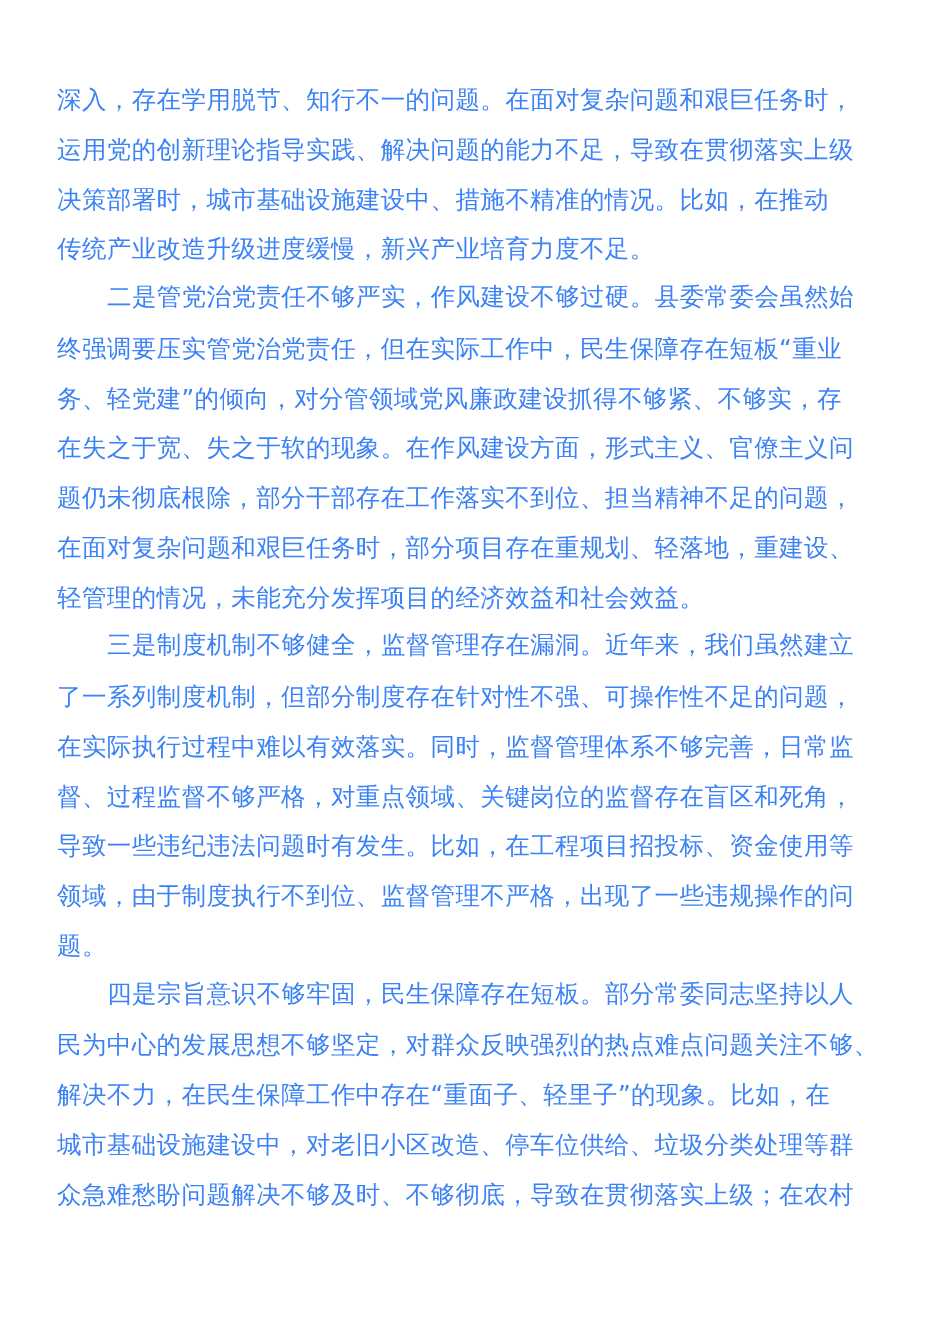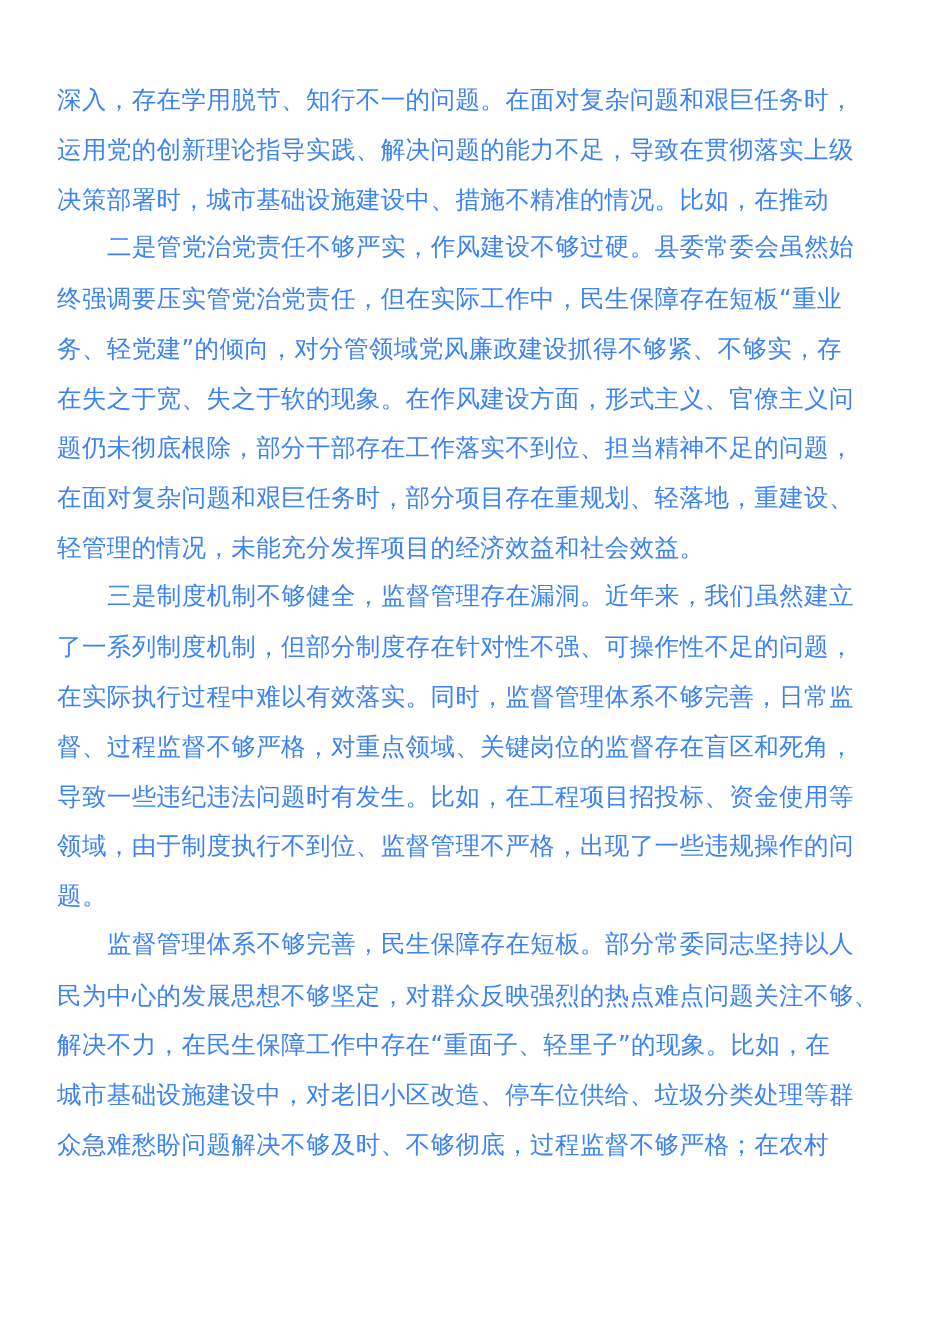--- a/index.html
+++ b/index.html
@@ -13,39 +13,40 @@
   .indent { padding-left: 50px; font-family: Liberation Mono, monospace; }
 </style>
 </head>
 <body>
 
 <div class="page">
   <div>
     <div class="line">深入，存在学用脱节、知行不一的问题。在面对复杂问题和艰巨任务时，</div>
     <div class="line">运用党的创新理论指导实践、解决问题的能力不足，导致在贯彻落实上级</div>
     <div class="line">决策部署时，城市基础设施建设中、措施不精准的情况。比如，在推动</div>
+    <div class="line">传统产业改造升级进度缓慢，新兴产业培育力度不足。</div>
   </div>
   <div>
     <div class="line indent">二是管党治党责任不够严实，作风建设不够过硬。县委常委会虽然始</div>
     <div class="line">终强调要压实管党治党责任，但在实际工作中，民生保障存在短板“重业</div>
     <div class="line">务、轻党建”的倾向，对分管领域党风廉政建设抓得不够紧、不够实，存</div>
     <div class="line">在失之于宽、失之于软的现象。在作风建设方面，形式主义、官僚主义问</div>
     <div class="line">题仍未彻底根除，部分干部存在工作落实不到位、担当精神不足的问题，</div>
     <div class="line">在面对复杂问题和艰巨任务时，部分项目存在重规划、轻落地，重建设、</div>
     <div class="line">轻管理的情况，未能充分发挥项目的经济效益和社会效益。</div>
   </div>
   <div>
     <div class="line indent">三是制度机制不够健全，监督管理存在漏洞。近年来，我们虽然建立</div>
     <div class="line">了一系列制度机制，但部分制度存在针对性不强、可操作性不足的问题，</div>
     <div class="line">在实际执行过程中难以有效落实。同时，监督管理体系不够完善，日常监</div>
     <div class="line">督、过程监督不够严格，对重点领域、关键岗位的监督存在盲区和死角，</div>
     <div class="line">导致一些违纪违法问题时有发生。比如，在工程项目招投标、资金使用等</div>
     <div class="line">领域，由于制度执行不到位、监督管理不严格，出现了一些违规操作的问</div>
     <div class="line">题。</div>
   </div>
   <div>
-    <div class="line indent">监督管理体系不够完善，民生保障存在短板。部分常委同志坚持以人</div>
+    <div class="line indent">四是宗旨意识不够牢固，民生保障存在短板。部分常委同志坚持以人</div>
     <div class="line">民为中心的发展思想不够坚定，对群众反映强烈的热点难点问题关注不够、</div>
     <div class="line">解决不力，在民生保障工作中存在“重面子、轻里子”的现象。比如，在</div>
     <div class="line">城市基础设施建设中，对老旧小区改造、停车位供给、垃圾分类处理等群</div>
-    <div class="line">众急难愁盼问题解决不够及时、不够彻底，过程监督不够严格；在农村</div>
+    <div class="line">众急难愁盼问题解决不够及时、不够彻底，导致在贯彻落实上级；在农村</div>
   </div>
 </div>
 
 </body></html>

